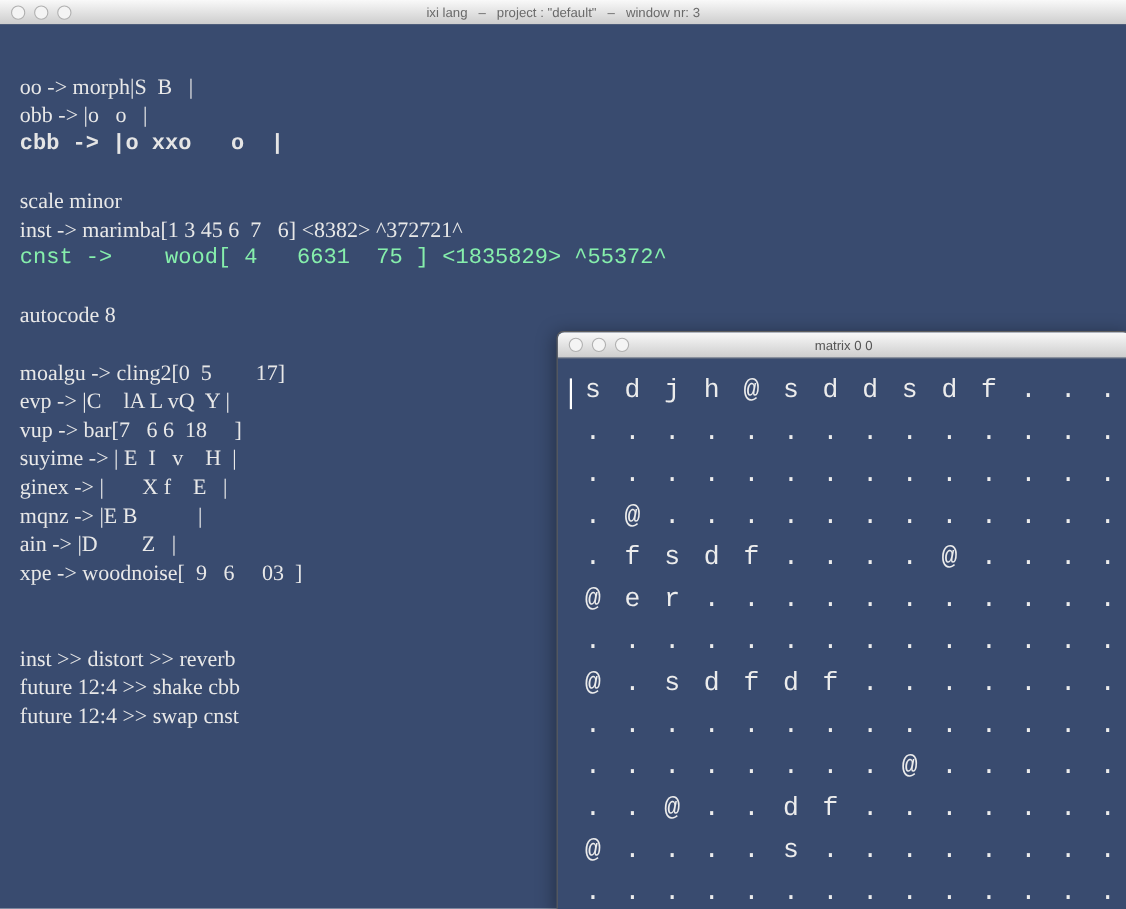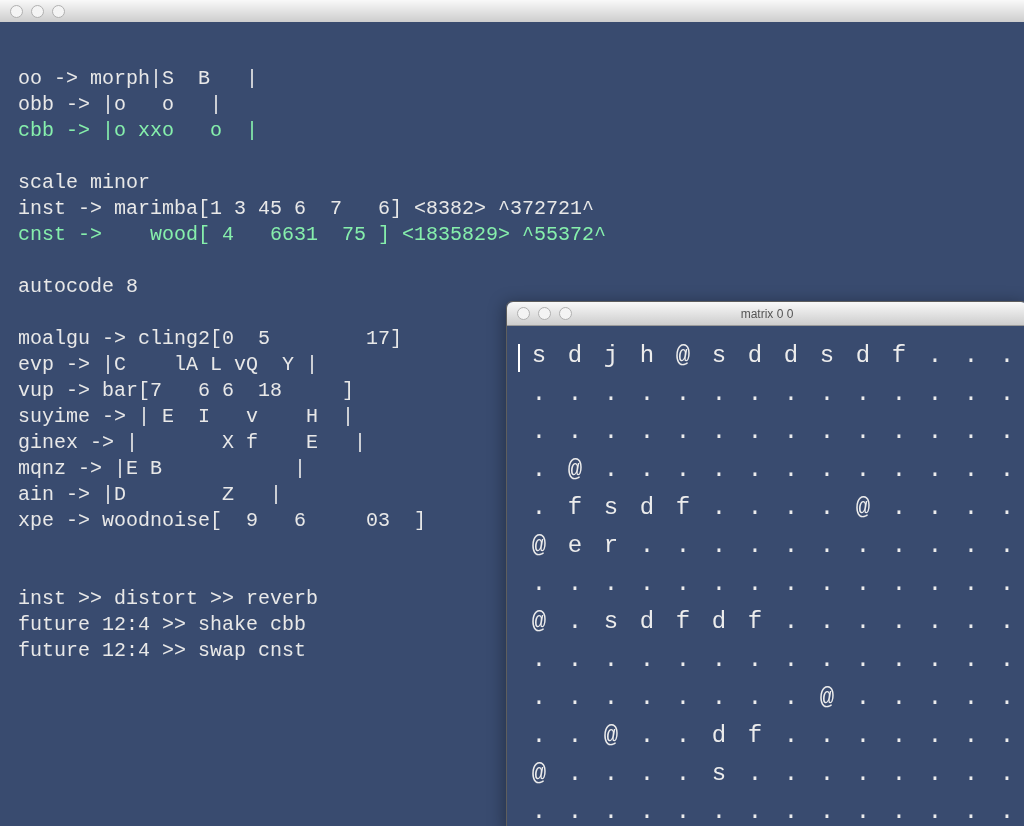--- a/index.html
+++ b/index.html
@@ -22,22 +22,22 @@
     background:#394B6F;
     font-family:"Andale Mono","Menlo","Courier New",monospace;
     font-size:20px;
     line-height:26px;
     color:#E8E8E8;
     padding:18px 0 0 18px;
     box-sizing:border-box;
     white-space:pre;
   }
   .code-line{display:block;}
-  .c-white{color:#E8E8E8;}
-  .c-red{color:#86efac;}
+  .c-white{color:#E8E8E8;font-family:Liberation Serif, serif;}
+  .c-red{color:#e5e5e5;font-weight:bold;}
   .c-yellow{color:#86efac;}
   
   .matrix-window{
     position:absolute;
     left:506px; top:301px;
     width:520px; height:527px;
     background:#394B6F;
     border:1px solid #5E5E5E;
     border-top-left-radius:6px;border-top-right-radius:6px;
     box-shadow:-2px 2px 16px rgba(0,0,0,.35);
@@ -66,20 +66,27 @@
   }
 </style>
 </head>
 <body>
 
 <div class="main-titlebar">
   <div class="traffic">
     <div class="tl-btn"></div>
     <div class="tl-btn"></div>
     <div class="tl-btn"></div>
+  </div>
+  <div class="title-text">
+    <span>ixi lang</span>
+    <span>&nbsp;&nbsp;–&nbsp;&nbsp;</span>
+    <span>project : "default"</span>
+    <span>&nbsp;&nbsp;–&nbsp;&nbsp;</span>
+    <span>window nr: 3</span>
   </div>
 </div>
 
 <div class="editor" id="editor"><span class="code-line c-white">&nbsp;</span><span class="code-line c-white">oo -&gt; morph|S  B   |</span><span class="code-line c-white">obb -&gt; |o   o   |</span><span class="code-line c-red">cbb -&gt; |o xxo   o  |</span><span class="code-line c-white">&nbsp;</span><span class="code-line c-white">scale minor</span><span class="code-line c-white">inst -&gt; marimba[1 3 45 6  7   6] &lt;8382&gt; ^372721^</span><span class="code-line c-yellow">cnst -&gt;    wood[ 4   6631  75 ] &lt;1835829&gt; ^55372^</span><span class="code-line c-white">&nbsp;</span><span class="code-line c-white">autocode 8</span><span class="code-line c-white">&nbsp;</span><span class="code-line c-white">moalgu -&gt; cling2[0  5        17]</span><span class="code-line c-white">evp -&gt; |C    lA L vQ  Y |</span><span class="code-line c-white">vup -&gt; bar[7   6 6  18     ]</span><span class="code-line c-white">suyime -&gt; | E  I   v    H  |</span><span class="code-line c-white">ginex -&gt; |       X f    E   |</span><span class="code-line c-white">mqnz -&gt; |E B           |</span><span class="code-line c-white">ain -&gt; |D        Z   |</span><span class="code-line c-white">xpe -&gt; woodnoise[  9   6     03  ]</span><span class="code-line c-white">&nbsp;</span><span class="code-line c-white">&nbsp;</span><span class="code-line c-white">inst &gt;&gt; distort &gt;&gt; reverb</span><span class="code-line c-white">future 12:4 &gt;&gt; shake cbb</span><span class="code-line c-white">future 12:4 &gt;&gt; swap cnst</span></div>
 
 <div class="matrix-window">
   <div class="matrix-titlebar">
     <div class="traffic">
       <div class="tl-btn"></div>
       <div class="tl-btn"></div>

